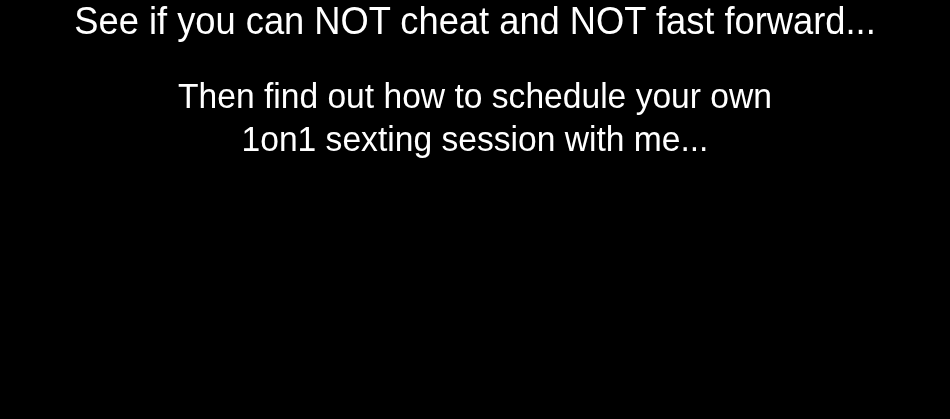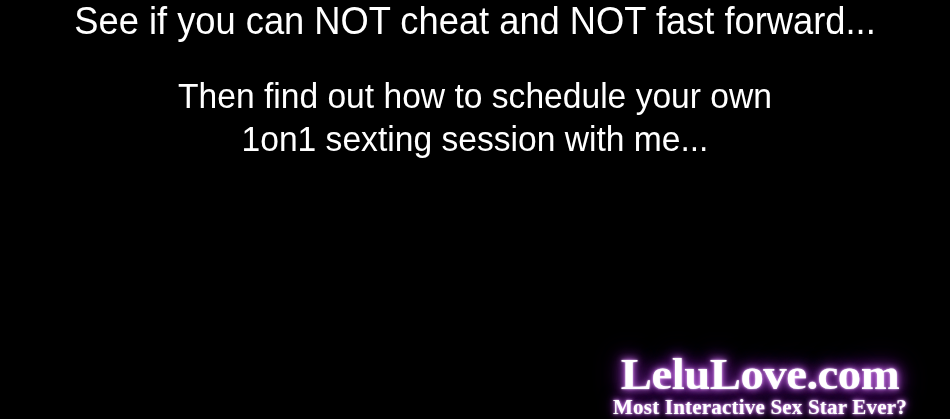--- a/index.html
+++ b/index.html
@@ -112,18 +112,14 @@
 <body>
 
 <div id="frame">
 
   <div class="caption" id="line-top">See if you can NOT cheat and NOT fast forward...</div>
 
   <div class="caption" id="line-mid-1">Then find out how to schedule your own</div>
 
   <div class="caption" id="line-mid-2">1on1 sexting session with me...</div>
 
-  <div id="watermark">
-    <span id="logo-wordmark">LeluLove.com</span>
-    <span id="logo-tagline">Most Interactive Sex Star Ever?</span>
-  </div>
 
 </div>
 
 </body></html>

